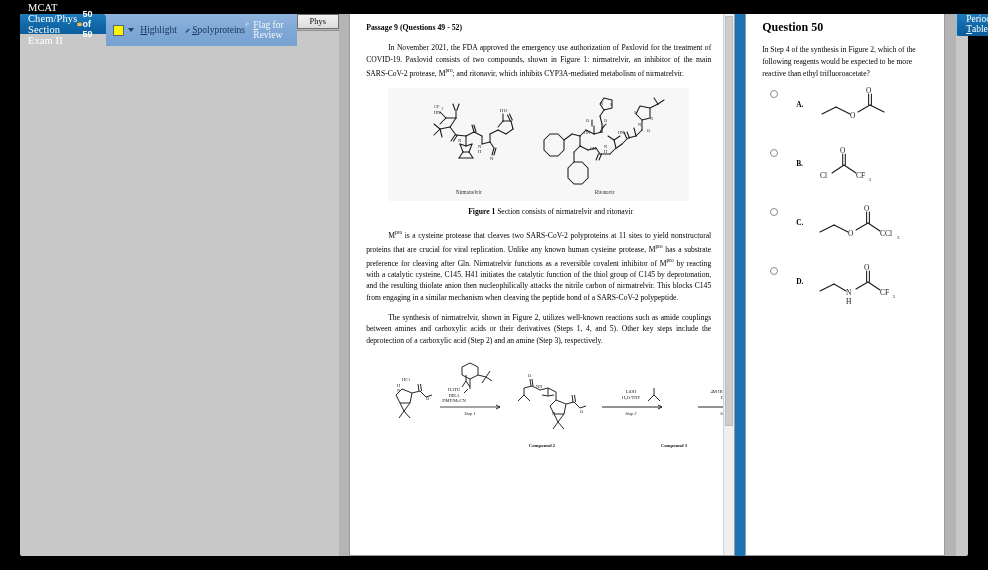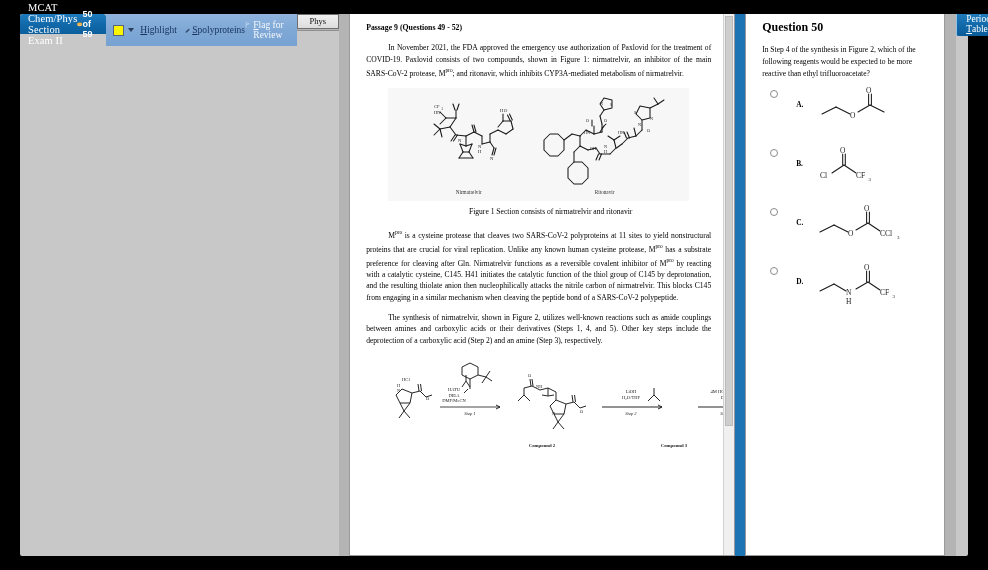--- a/index.html
+++ b/index.html
@@ -180,21 +180,21 @@
     font-size: 5.2px;
     color: #333;
     text-align: center;
     margin-top: 1px;
   }
   .fig-caption {
     text-align: center;
     font-size: 7.6px;
     margin: 5px 0 10px 0;
   }
-  .fig-caption b { font-weight: normal; margin-left: 24px; }
+  .fig-caption b { font-weight: bold; margin-left: 24px; }
 
   .scheme-box { margin-top: 4px; text-align: center; }
 
   
   .q-title {
     font-size: 12px;
     font-weight: bold;
     margin: 2px 0 11px 0;
   }
   .q-stem {

